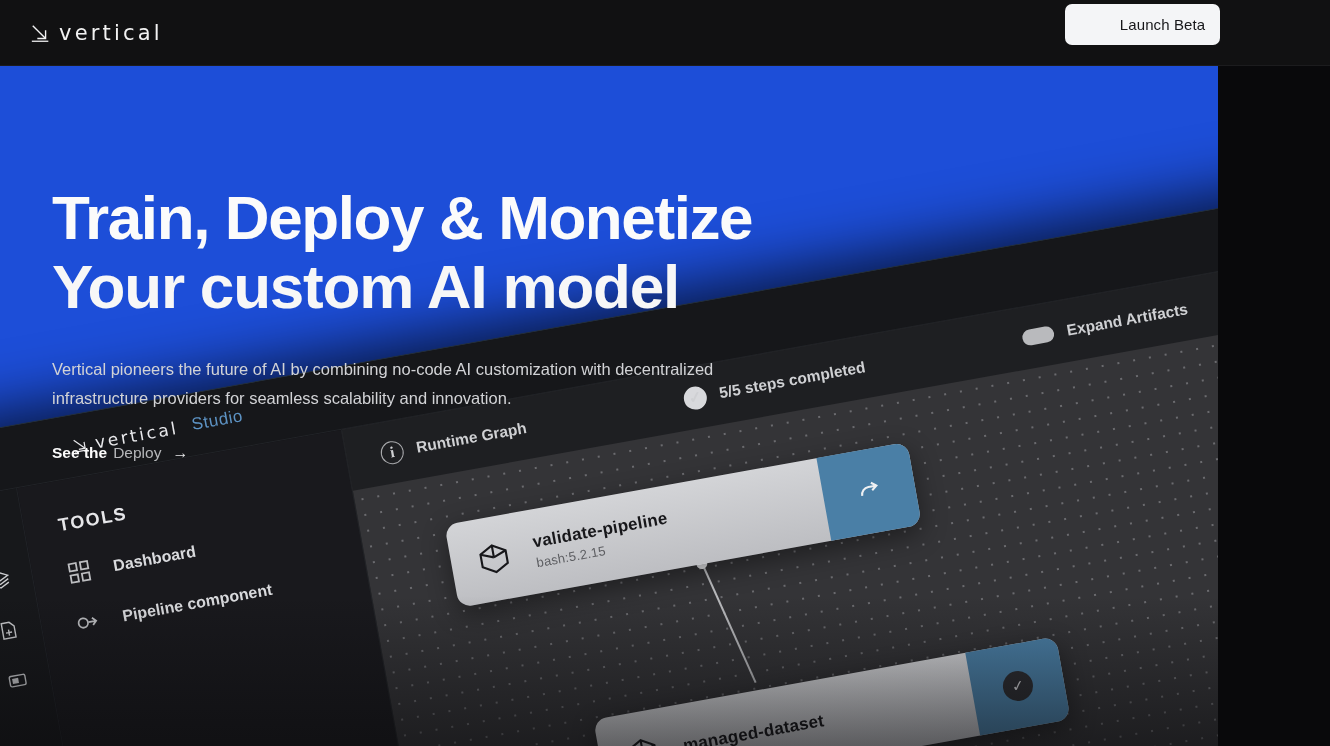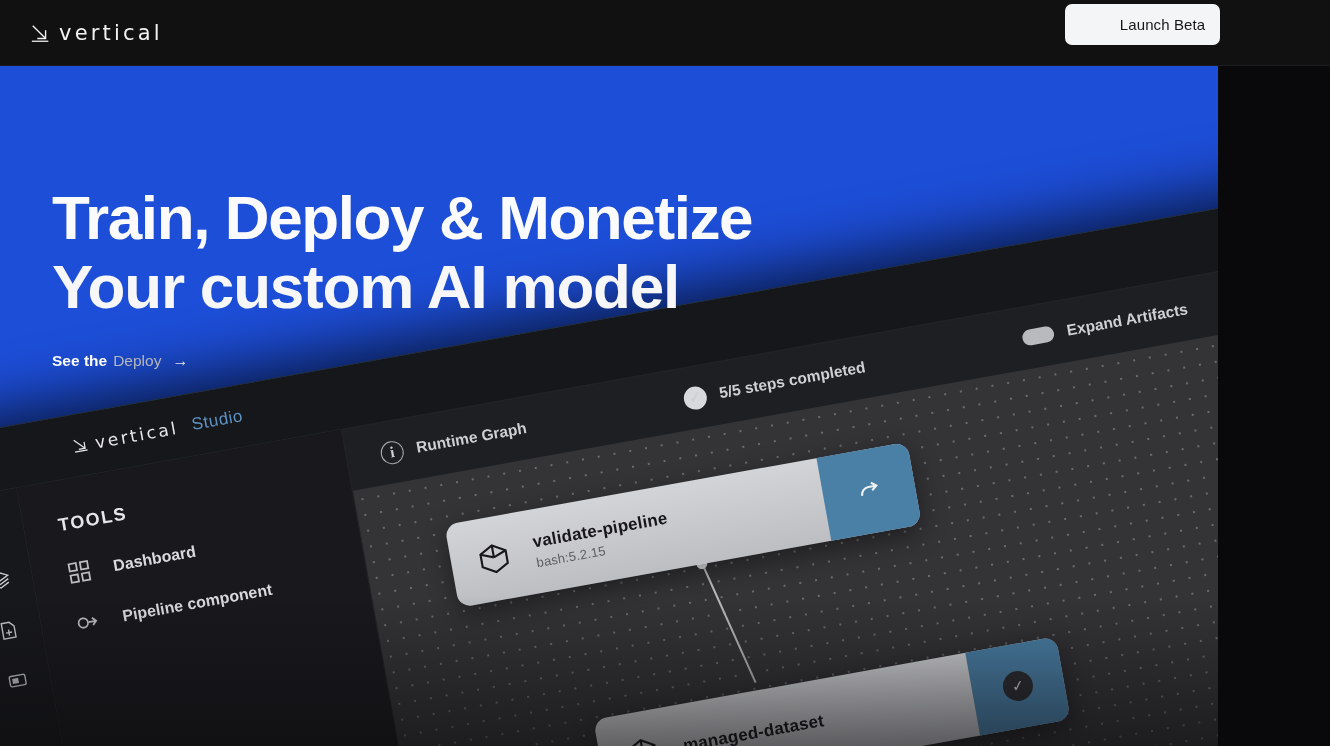--- a/index.html
+++ b/index.html
@@ -178,20 +178,21 @@
 
   <button class="launch-btn">Launch Beta</button>
 </div>
 
 <div class="hero">
   <div class="hero-glow"></div>
 
   <div class="hero-copy">
     <div class="h1-a">Train, Deploy &amp; Monetize</div>
     <div class="h1-b">Your custom AI model</div>
+    <p class="sub">Vertical pioneers the future of AI by combining no-code AI customization with decentralized infrastructure providers for seamless scalability and innovation.</p>
 
     <div class="roadmap">
       <span class="rm-strong">See the</span>
       <span class="rm-soft">Deploy</span>
       <span class="rm-arrow">→</span>
     </div>
   </div>
 
   <div class="mock-wrap">
     <div class="mock">

